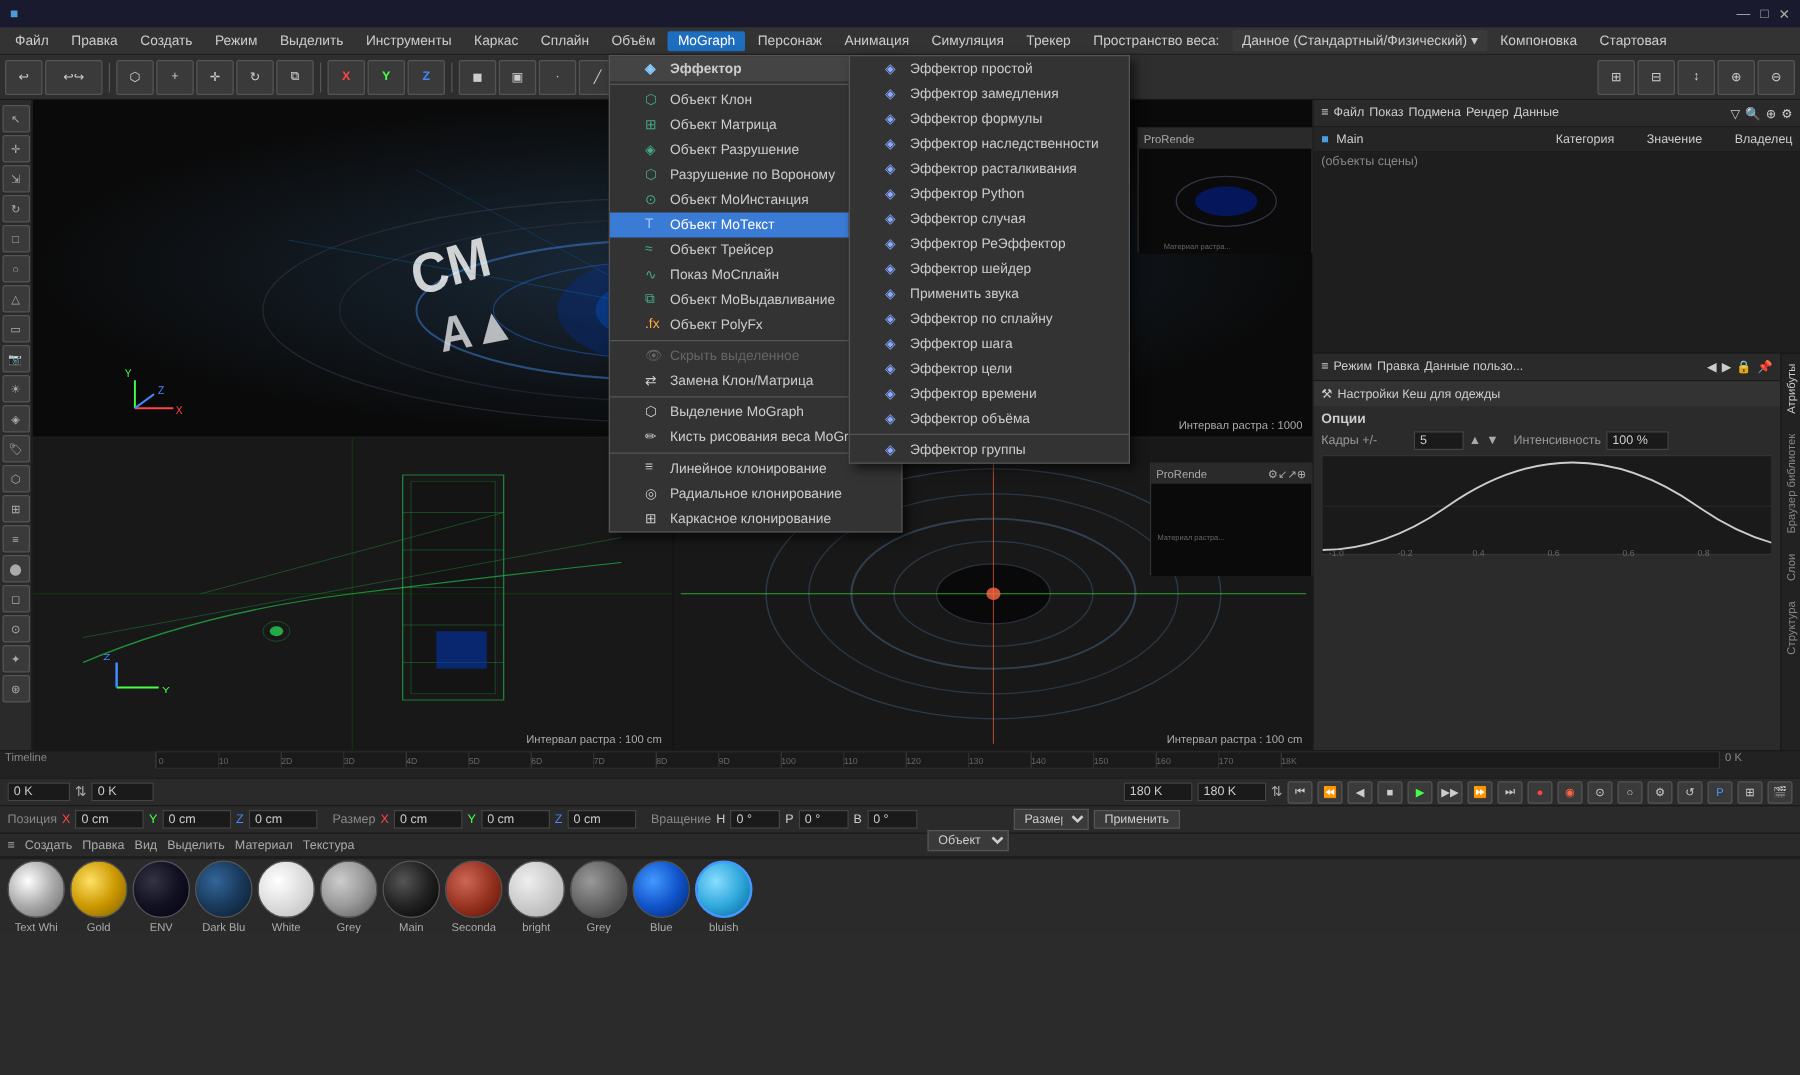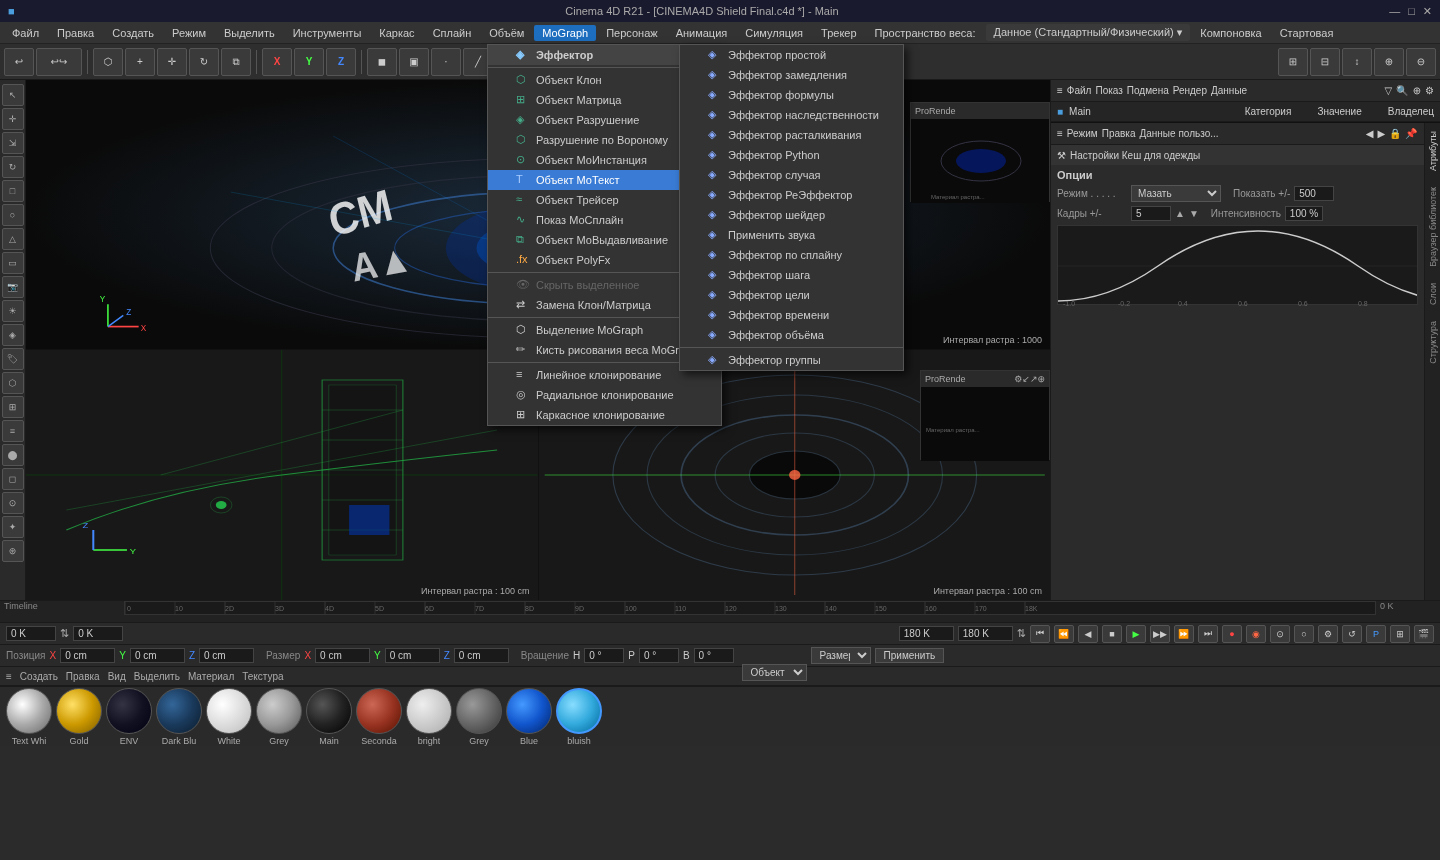--- a/index.html
+++ b/index.html
@@ -71,21 +71,20 @@
     .mat-bright { background: radial-gradient(circle at 35% 35%, #eee, #ccc, #aaa); }
     .mat-grey4 { background: radial-gradient(circle at 35% 35%, #999, #666, #333); }
     .mat-blue { background: radial-gradient(circle at 35% 35%, #4499ff, #1155cc, #002266); }
     .mat-bluish { background: radial-gradient(circle at 35% 35%, #88ddff, #33aadd, #006699); }
   </style>
 </head>
 <body>
 
 <div id="titlebar">
   <span style="color:#4a9edd;">■</span>
-  <span class="title">Cinema 4D R21 - [CINEMA4D Shield Final.c4d *] - Main</span>
   <div class="controls">
     <span>—</span>
     <span>□</span>
     <span>✕</span>
   </div>
 </div>
 
 <div id="menubar">
   <span class="menu-item">Файл</span>
   <span class="menu-item">Правка</span>
@@ -334,20 +333,23 @@
 
     <div style="height:20px; background:#252525; display:flex; align-items:center; padding:0 6px; gap:6px; border-bottom:1px solid #1a1a1a; font-size:10px;">
       <span style="color:#4a9edd;">■</span>
       <span>Main</span>
       <span style="flex:1;"></span>
       <span>Категория</span>
       <span style="margin-left:20px;">Значение</span>
       <span style="margin-left:20px;">Владелец</span>
     </div>
 
+    <div style="height:160px; background:#1e1e1e; overflow:hidden; font-size:10px;">
+      <div style="padding:2px 6px; color:#888;">(объекты сцены)</div>
+    </div>
 
     <div style="height:1px; background:#111;"></div>
 
     <div style="flex:1; display:flex; height:calc(100% - 200px);">
       <div style="flex:1; background:#2b2b2b;">
 
         <div style="height:22px; background:#2a2a2a; display:flex; align-items:center; padding:0 6px; gap:4px; border-bottom:1px solid #1a1a1a; font-size:10px;">
           <span>≡</span>
           <span>Режим</span>
           <span>Правка</span>
@@ -360,36 +362,28 @@
         </div>
 
         <div style="height:20px; background:#333; display:flex; align-items:center; padding:0 6px; gap:4px; font-size:10px;">
           <span>⚒</span>
           <span>Настройки Кеш для одежды</span>
         </div>
 
         <div style="padding:4px 6px;">
           <div style="color:#ccc; font-size:11px; font-weight:bold; margin-bottom:4px;">Опции</div>
 
-          <div style="display:flex; align-items:center; gap:4px; margin-bottom:4px; font-size:10px;">
-            <span style="color:#999; width:70px;">Режим . . . . .</span>
-            <select style="background:#3a3a3a; border:1px solid #555; color:#ccc; font-size:10px; padding:1px 2px; width:90px;">
-              <option>Мазать</option>
-            </select>
-            <span style="color:#999; margin-left:8px;">Показать +/-</span>
-            <input style="background: rgb(26, 26, 26); border: 1px solid rgb(68, 68, 68); color: rgb(204, 204, 204); font-size: 10px; padding: 1px 4px; width: 40px;" value="500">
-          </div>
 
           <div style="display:flex; align-items:center; gap:4px; margin-bottom:4px; font-size:10px;">
             <span style="color:#999; width:70px;">Кадры +/-</span>
             <input style="background: rgb(26, 26, 26); border: 1px solid rgb(68, 68, 68); color: rgb(204, 204, 204); font-size: 10px; padding: 1px 4px; width: 40px;" value="5">
             <span style="cursor:pointer;color:#aaa;">▲</span>
             <span style="cursor:pointer;color:#aaa;">▼</span>
             <span style="color:#999; margin-left:8px;">Интенсивность</span>
-            <input style="background: rgb(26, 26, 26); border: 1px solid rgb(68, 68, 68); color: rgb(204, 204, 204); font-size: 10px; padding: 1px 4px; width: 38px;" value="100 %">
+            <input style="background: rgb(26, 26, 26); border: 1px solid rgb(68, 68, 68); color: rgb(204, 204, 204); font-size: 10px; padding: 1px 4px; width: 50px;" value="100 %">
           </div>
 
 
           <div style="background:#1a1a1a; height:80px; margin-top:4px; position:relative; border:1px solid #333;">
             <svg width="100%" height="80">
               <line x1="0" y1="40" x2="400" y2="40" stroke="#333" stroke-width="0.5"></line>
               <path d="M 0 75 Q 50 75 100 40 Q 150 5 200 5 Q 250 5 300 40 Q 350 75 400 75" fill="none" stroke="#ccc" stroke-width="1.5"></path>
 
               <text x="5" y="80" font-size="7" fill="#666">-1.0</text>
               <text x="60" y="80" font-size="7" fill="#666">-0.2</text>

